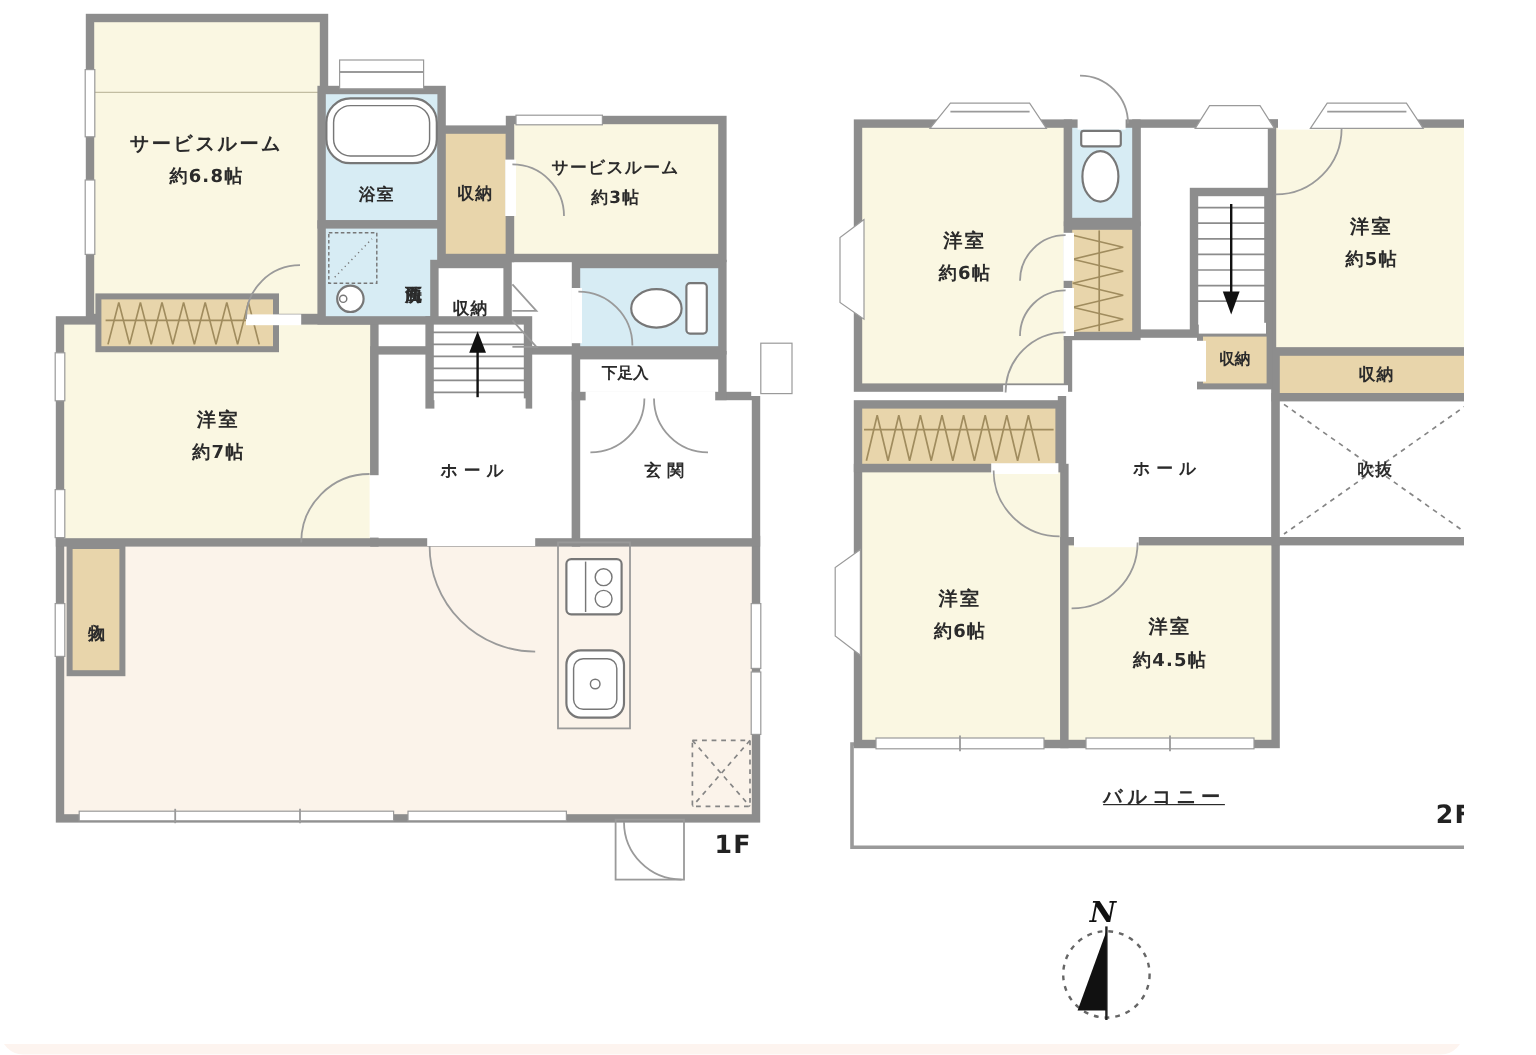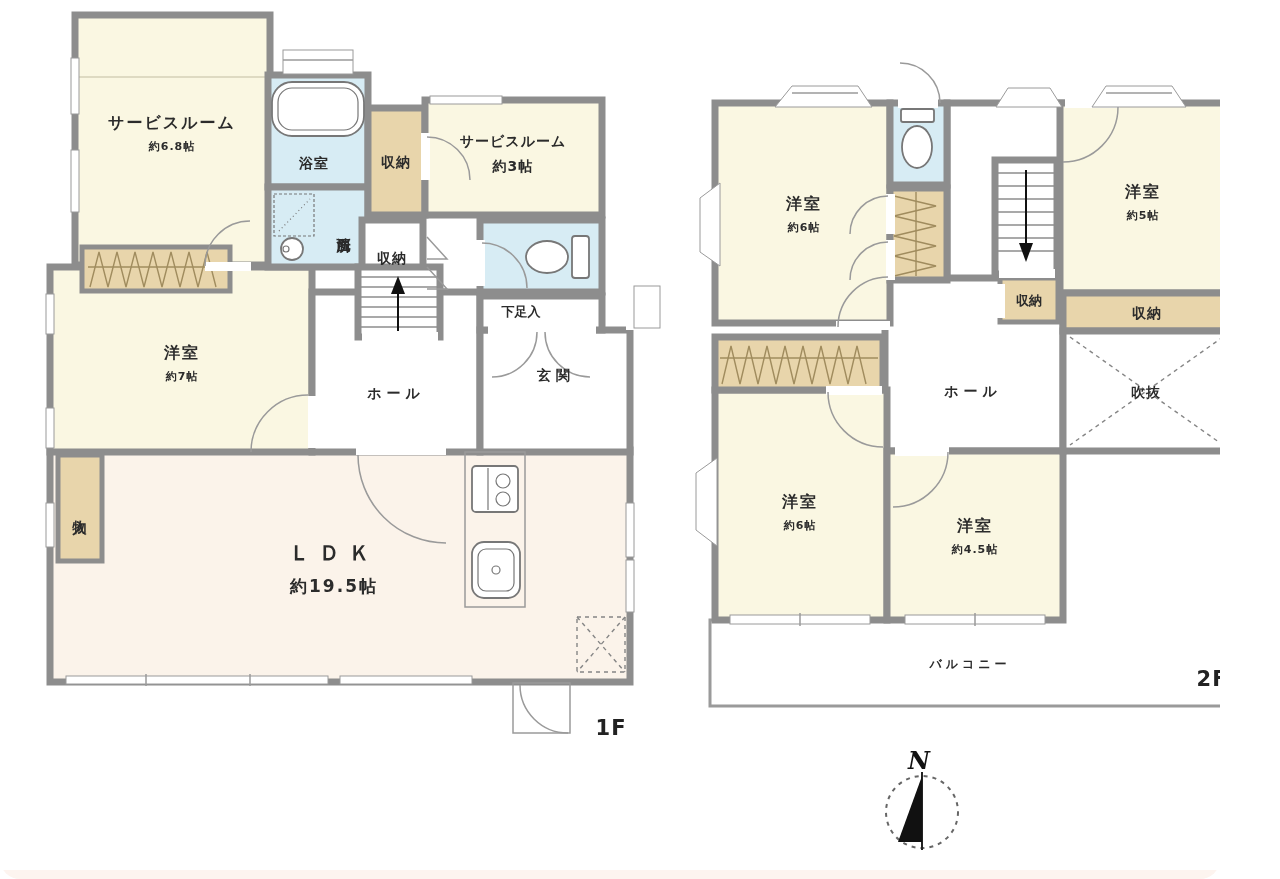--- a/index.html
+++ b/index.html
@@ -9,28 +9,28 @@
   }
   .plan-svg{position:absolute;left:0;top:0;}
   
   .lbl{
     position:absolute;transform:translate(-50%,-50%);
     display:flex;flex-direction:column;align-items:center;justify-content:center;
     color:var(--text);font-weight:bold;white-space:nowrap;text-align:center;
     line-height:1.75;font-size:16px;letter-spacing:2px;pointer-events:none;
   }
   .lbl .nm{font-size:16px;}
-  .lbl .sz{font-size:11px;letter-spacing:1px;}
+  .lbl .sz{font-size:15px;letter-spacing:1px;}
   .lbl.small{font-size:14px;letter-spacing:1px;}
   .lbl.tiny{font-size:13px;letter-spacing:0;}
   .lbl.hall{font-size:14px;letter-spacing:5px;}
   .lbl.v{writing-mode:vertical-rl;text-orientation:upright;letter-spacing:0;font-size:14px;line-height:1;}
   .lbl.ldk .nm{font-size:21px;letter-spacing:9px;}
   .lbl.ldk .sz{font-size:17px;letter-spacing:2px;}
-  .lbl.balc{font-size:12px;letter-spacing:4px;}
+  .lbl.balc{font-size:16px;letter-spacing:4px;text-decoration:underline;}
   .floor-label{position:absolute;transform:translate(-50%,-50%);
     font-size:21px;font-weight:bold;color:#222;letter-spacing:1px;}
   .compass-n{position:absolute;transform:translate(-50%,-50%);
     font-family:"DejaVu Serif",serif;font-style:italic;font-weight:bold;font-size:24px;color:#111;}
   .bottom-strip{position:absolute;left:0;bottom:0;width:1280px;height:9px;background:var(--strip);}
   
   .room{stroke:var(--wall);stroke-width:7;stroke-linejoin:miter;}
   .room.thinwall{stroke-width:5;}
   .fill-cream{fill:var(--cream);}
   .fill-ldk{fill:var(--ldk);}
@@ -288,35 +288,31 @@
   </div>
   <div class="lbl small" style="left:392px;top:258px">
     <span>収納</span>
   </div>
   <div class="lbl tiny" style="left:521px;top:312px">
     <span>下足入</span>
   </div>
   <div class="lbl hall" style="left:396px;top:393px">
     <span>ホール</span>
   </div>
-  <div class="lbl hall" style="left:556px;top:375px">
+  <div class="lbl hall" style="left:556px;top:393px">
     <span>玄関</span>
   </div>
   <div class="lbl" style="left:182px;top:363px">
     <span class="nm">洋室</span>
     <span class="sz">約7帖</span>
   </div>
   <div class="lbl v" style="left:80px;top:509px">
     <span>物入</span>
   </div>
-  <div class="lbl ldk" style="left:334px;top:568px">
-    <span class="nm">ＬＤＫ</span>
-    <span class="sz">約19.5帖</span>
-  </div>
-  <div class="floor-label" style="left:611px;top:728px">1F</div>
+  <div class="floor-label" style="left:611px;top:704px">1F</div>
 
   <div class="lbl" style="left:804px;top:214px">
     <span class="nm">洋室</span>
     <span class="sz">約6帖</span>
   </div>
   <div class="lbl" style="left:1143px;top:202px">
     <span class="nm">洋室</span>
     <span class="sz">約5帖</span>
   </div>
   <div class="lbl tiny" style="left:1029px;top:301px">

